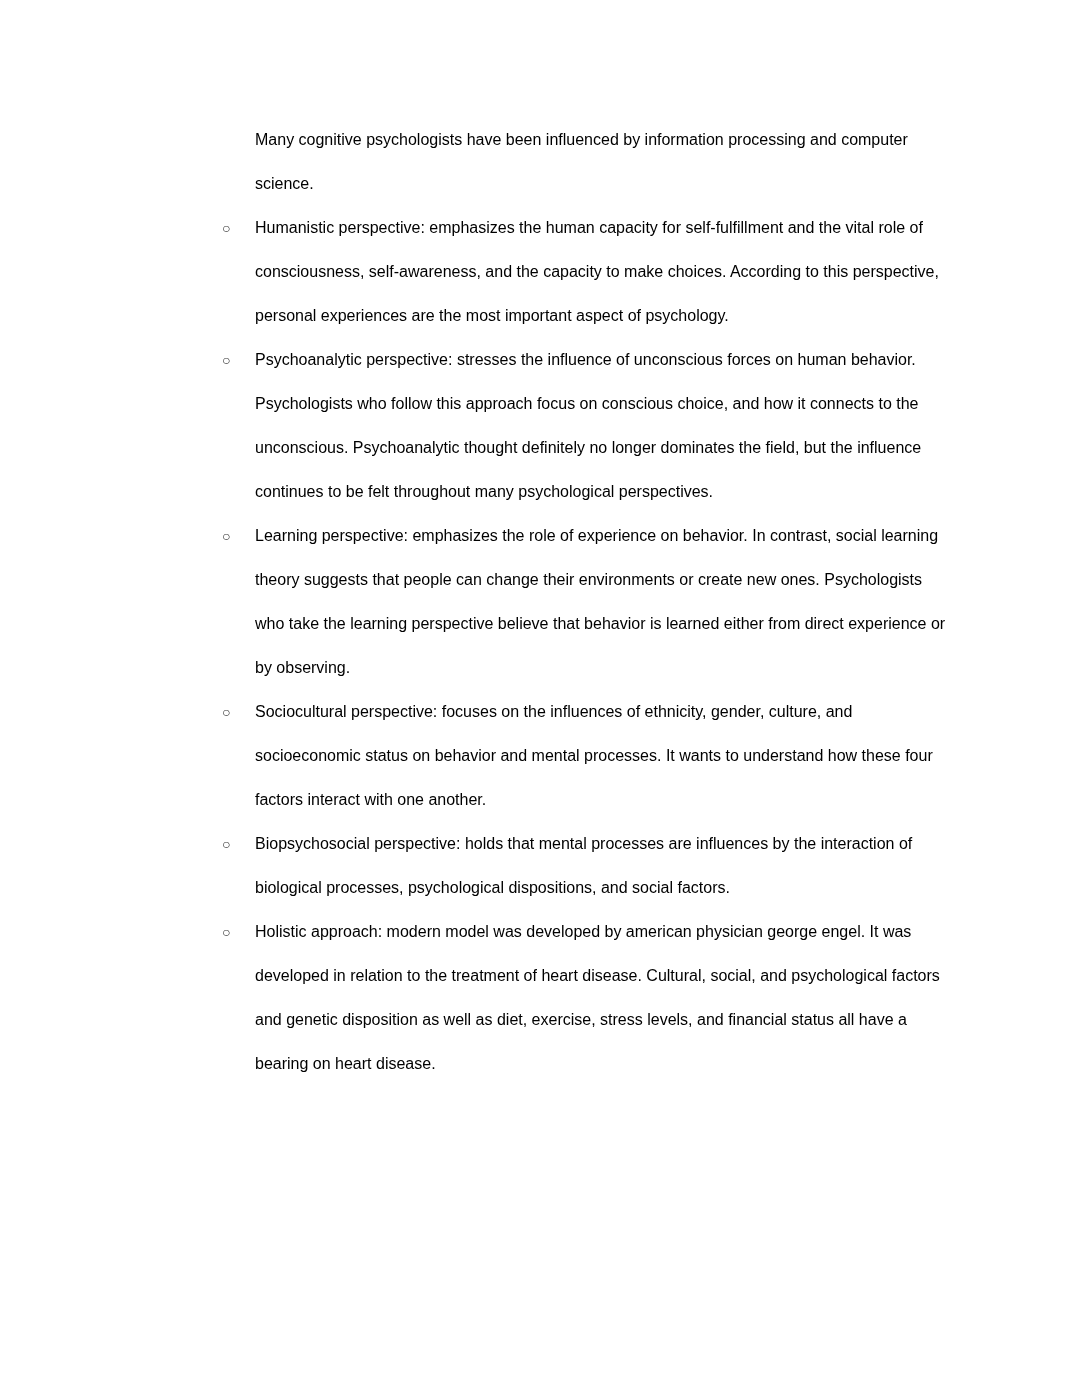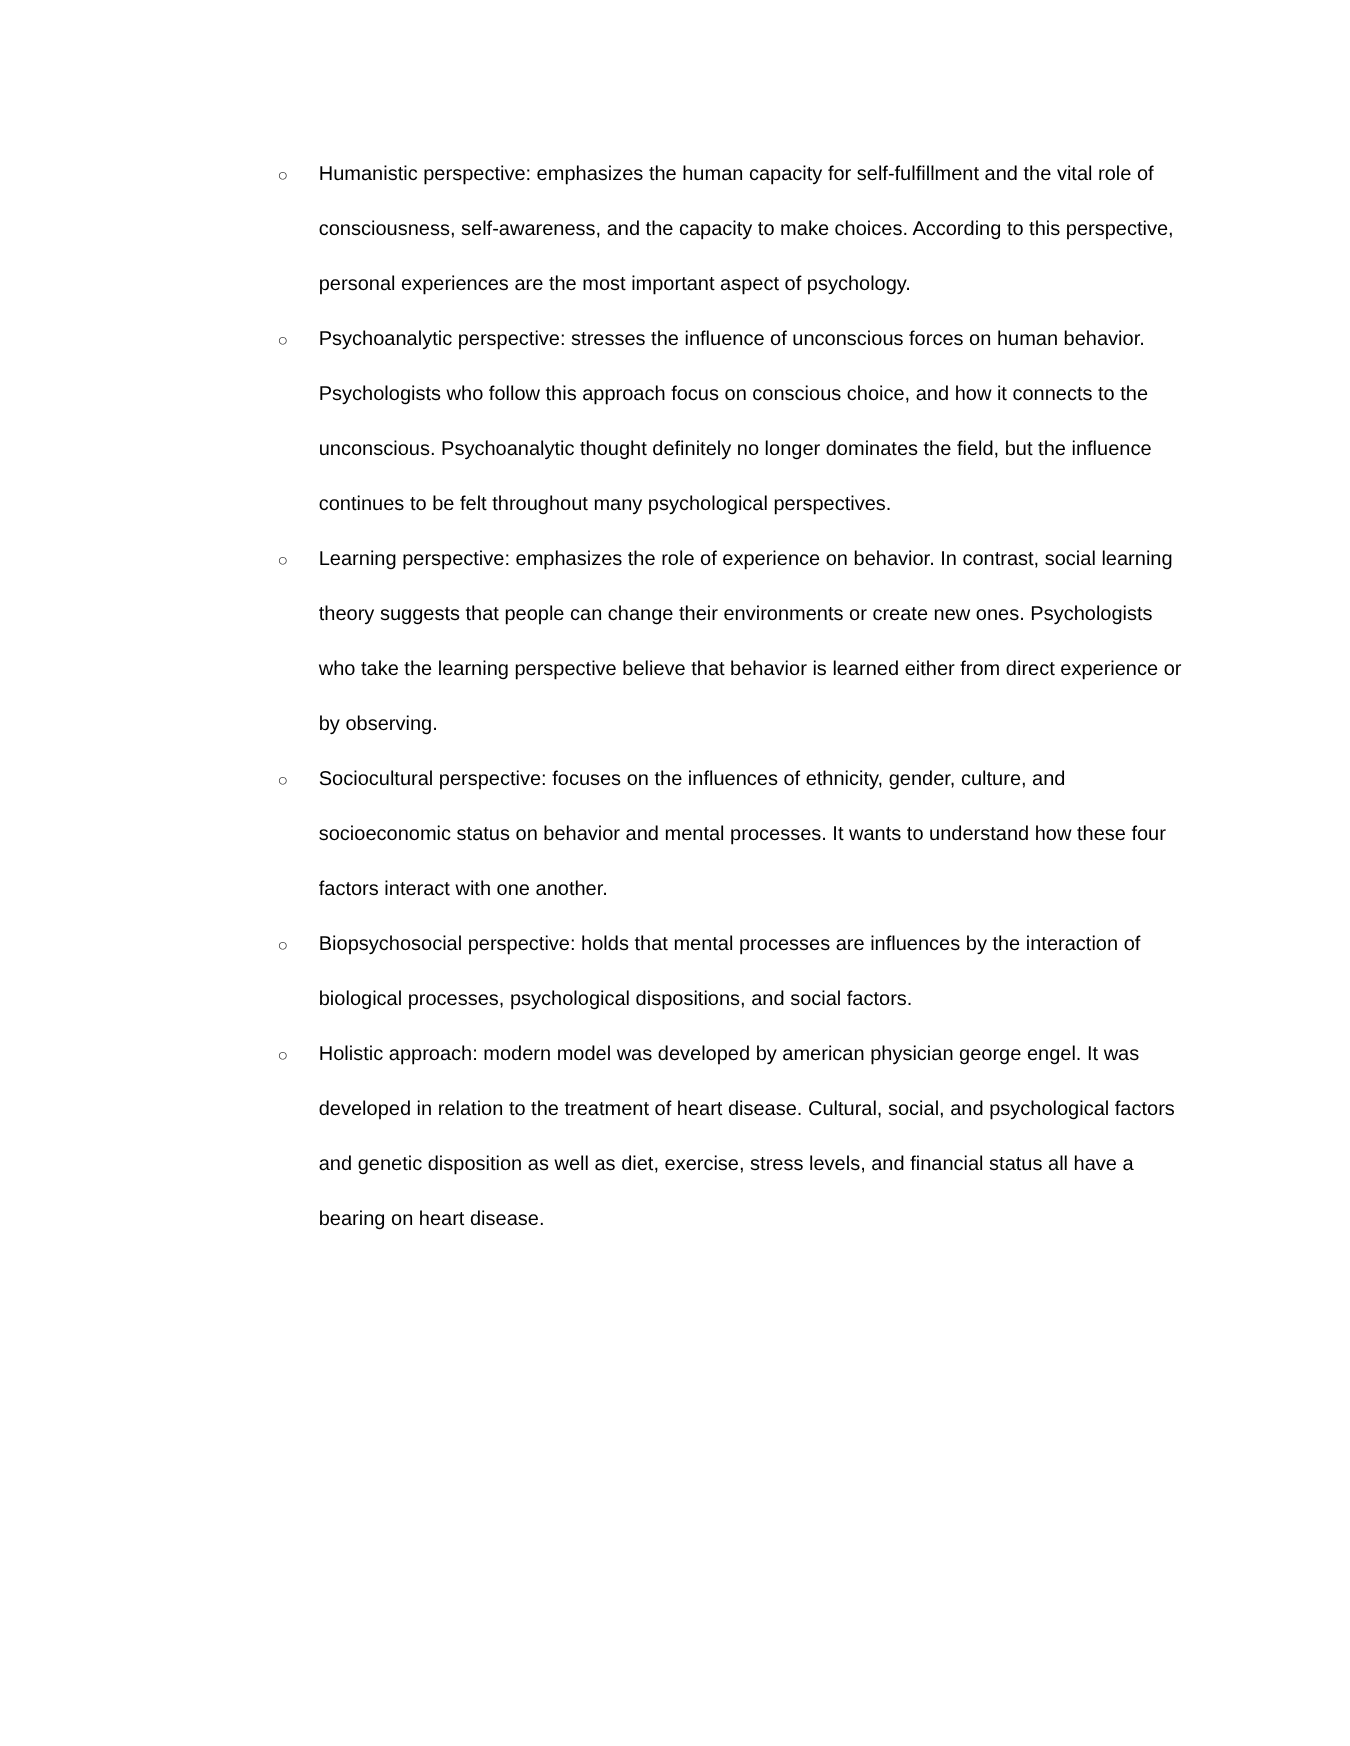--- a/index.html
+++ b/index.html
@@ -49,20 +49,21 @@
   .bullet-text {
     white-space: normal;
   }
 </style>
 </head>
 <body>
 
 <div class="page">
   <div class="doc-body">
 
+    <p class="intro-paragraph">Many cognitive psychologists have been influenced by information processing and computer science.</p>
 
     <ul class="bullet-list">
 
       <li class="bullet-item">
         <span class="bullet-marker">○</span>
         <span class="bullet-text">Humanistic perspective: emphasizes the human capacity for self-fulfillment and the vital role of consciousness, self-awareness, and the capacity to make choices. According to this perspective, personal experiences are the most important aspect of psychology.</span>
       </li>
 
       <li class="bullet-item">
         <span class="bullet-marker">○</span>

